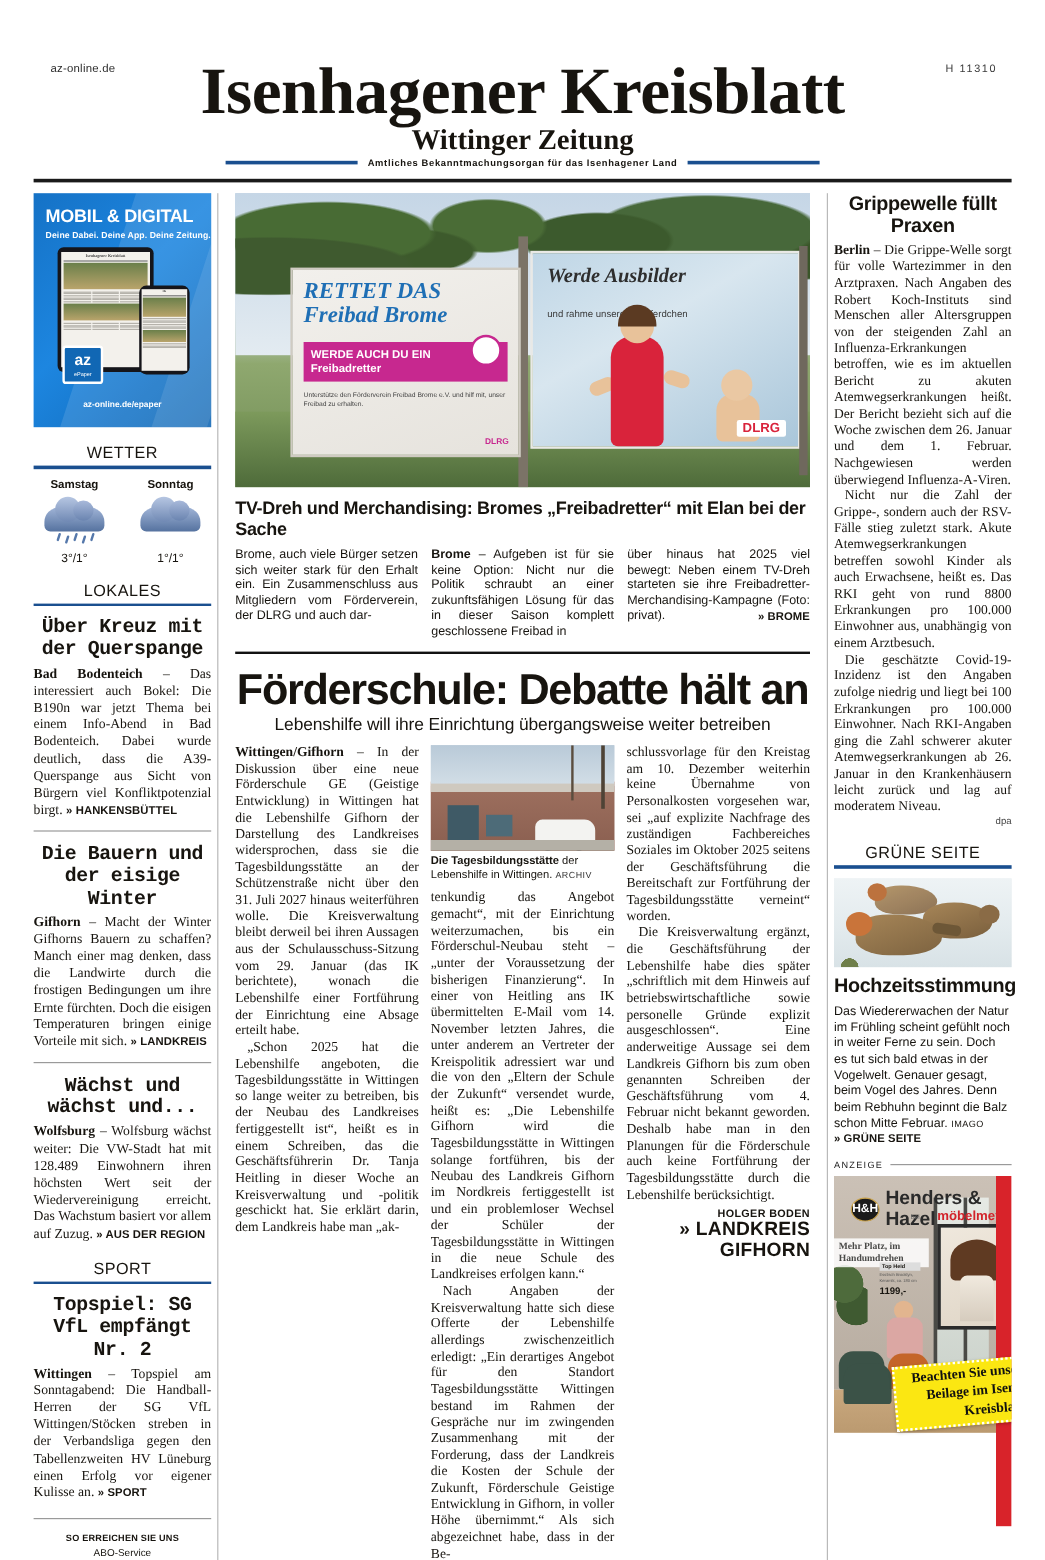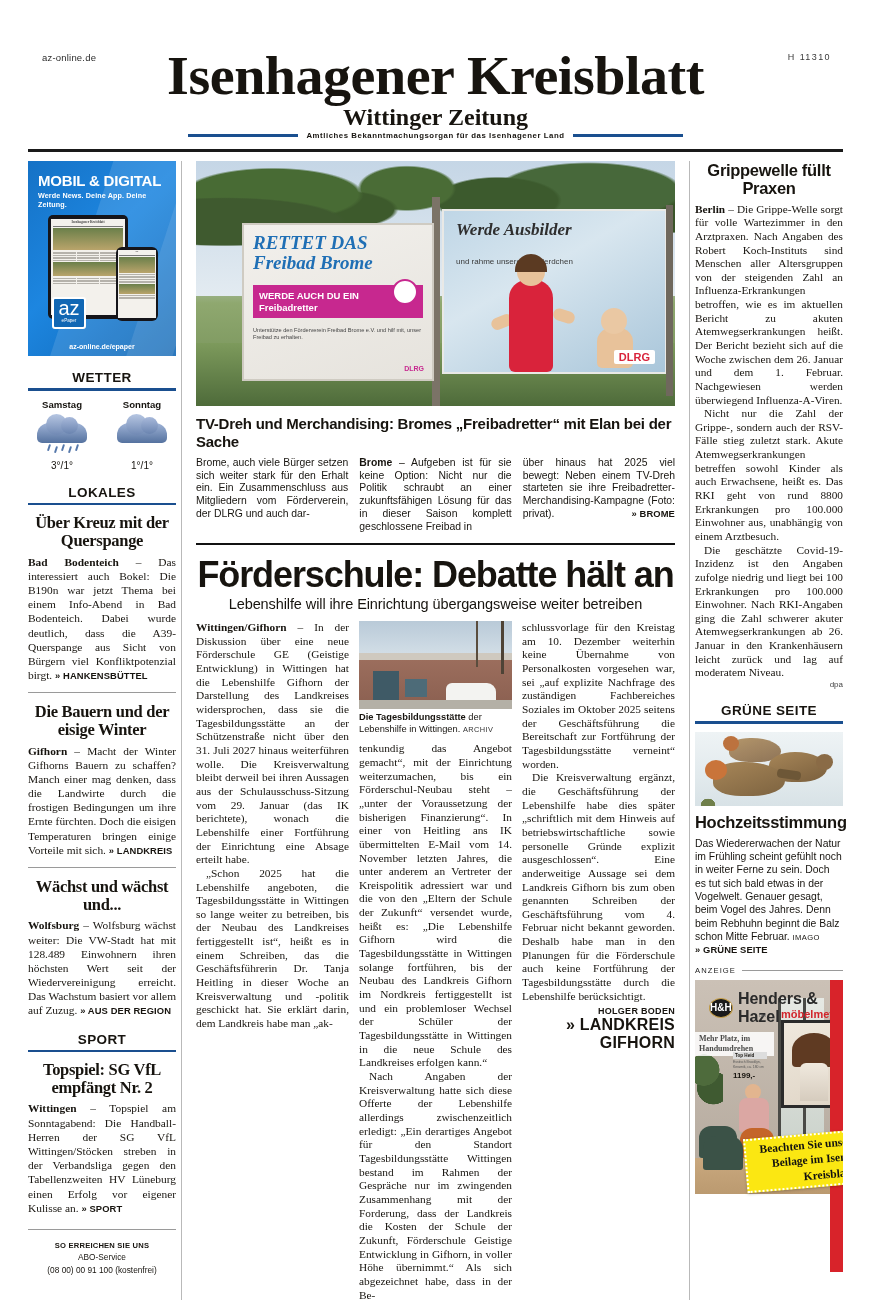--- a/index.html
+++ b/index.html
@@ -119,30 +119,30 @@
   .mini-title { font-weight:700; text-align:center; font-size:3.4px; border-bottom:.4px solid #777; padding-bottom:1px; margin-bottom:1px;}
   .mini-photo { height:22px; background:linear-gradient(#6a7f4a,#b9a46b); margin:1px 0; }
   .mini-cols { display:flex; gap:1px; }
   .mini-cols div { flex:1; }
   .mini-line { height:.8px; background:#b5b2ab; margin:.8px 0; }
   .az-badge {
     position:absolute; left:24px; bottom:-2px;
     width:34px; height:32px; background:#1167b4; border:2px solid #fff;
     border-radius:3px; color:#fff; text-align:center;
   }
-  .az-badge .az { font-family:"Liberation Sans",sans-serif; font-weight:400; font-size:20px; line-height:19px; }
+  .az-badge .az { font-family:"Liberation Sans",sans-serif; font-weight:700; font-size:13px; line-height:19px; }
   .az-badge .ep { font-family:"Liberation Sans",sans-serif; font-size:4.6px; line-height:5px; }
   .ad-foot {
     font-family:"Liberation Sans", sans-serif; font-weight:700;
     font-size:7px; text-align:center; margin-top:16px;
   }
 
   
   .sechead {
-    font-family:"Liberation Sans", sans-serif; font-weight:700;
+    font-family:"Liberation Sans", sans-serif; font-weight:400;
     font-size:13.5px; text-align:center; letter-spacing:.4px;
     margin:14px 0 0 0;
   }
   .sechead-rule { height:2.5px; background:#1a4f8f; margin-top:3px; }
   .thin-rule { height:1px; background:#9a9a9a; margin:10px 0; }
 
   
   .wx { display:flex; margin-top:8px; text-align:center;gap:12px; }
   .wx > div { flex:1; }
   .wx-day {
@@ -162,21 +162,21 @@
   .cloud:after {
     content:""; position:absolute; left:24px; top:-6px; width:17px; height:17px;
     background:linear-gradient(180deg,#a8b9da 0%,#6a84b0 100%); border-radius:50%;
   }
   .rain { position:absolute; left:50%; top:29px; transform:translateX(-50%); width:40px; height:10px; }
   .rain i { position:absolute; width:1.6px; height:7px; background:#5578ab; transform:rotate(18deg); border-radius:1px; }
   .wx-temp { font-family:"Liberation Sans", sans-serif; font-size:10px; margin-top:7px; }
 
   
   .teaser-h {
-    font-family:Liberation Serif, serif; font-weight:700;
+    font-family:Liberation Mono, monospace; font-weight:700;
     font-size:16.5px; line-height:1.1; text-align:center;
     margin:9px 0 4px 0; letter-spacing:-.3px;
   }
   .teaser-b {
     font-size:11.4px; line-height:1.245; text-align:justify;
     hyphens:auto; -webkit-hyphens:auto;
   }
   .teaser-b b.loc { font-weight:700; }
   .jump {
     font-family:"Liberation Sans", sans-serif; font-weight:700;
@@ -465,21 +465,21 @@
   </div>
 
   <div class="grid">
 
     <div class="col-left">
 
       <div class="ad-box">
         <div class="sheen"></div>
         <div class="sheen2"></div>
         <div class="ad-head">MOBIL &amp; DIGITAL</div>
-        <div class="ad-sub">Werde News. Deine App. Deine Zeitung.</div>
+        <div class="ad-sub">Deine Dabei. Deine App. Deine Zeitung.</div>
         <div class="ad-devices">
           <div class="tablet">
             <div class="screen">
               <div class="mini-title">Isenhagener Kreisblatt</div>
               <div class="mini-photo"></div>
               <div class="mini-cols">
                 <div>
                     <div class="mini-line"></div>
                     <div class="mini-line"></div>
                     <div class="mini-line"></div>

